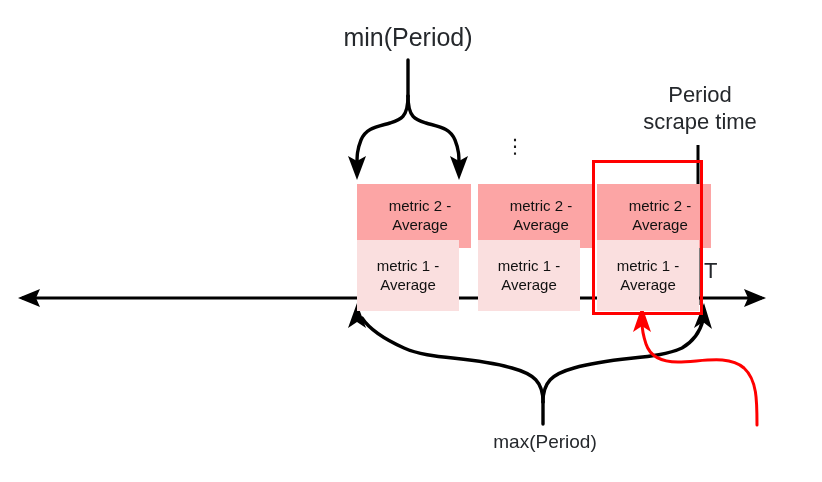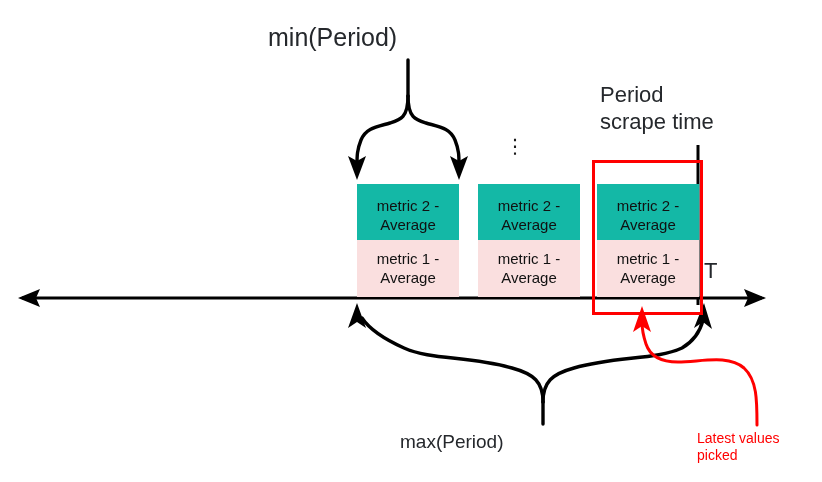--- a/index.html
+++ b/index.html
@@ -23,21 +23,21 @@
   svg.layer {
     position: absolute;
     left: 0;
     top: 0;
     width: 822px;
     height: 482px;
     overflow: visible;
   }
   .lbl {
     position: absolute;
-    text-align: left;
+    text-align: center;
     line-height: 1.22;
     white-space: pre;
     color: #25282c;
   }
   .lbl-min {
     left: 268px;
     top: 22px;
     width: 280px;
     font-size: 25px;
   }
@@ -90,25 +90,26 @@
     justify-content: center;
     text-align: center;
     font-size: 15px;
     line-height: 1.25;
     color: #111111;
     white-space: pre-line;
   }
   .cell-top {
     top: 0;
     height: 64px;
-    background: #14b8a6;
+    background: #fca5a5;
+    padding-left: 12px;
   }
   .cell-bot {
     top: 56px;
-    height: 57px;
+    height: 71px;
     background: #fadfdf;
   }
   .red-box {
     position: absolute;
     left: 592px;
     top: 160px;
     width: 111px;
     height: 155px;
     border: 3px solid #ff0000;
     box-sizing: border-box;
@@ -203,16 +204,14 @@
 
   <div class="lbl lbl-min">min(Period)</div>
 
   <div class="lbl lbl-max">max(Period)</div>
 
   <div class="lbl lbl-alloy">Period
 scrape time</div>
 
   <div class="lbl lbl-t">T</div>
 
-  <div class="lbl lbl-latest">Latest values
-picked</div>
 
 </div>
 
 </body></html>

